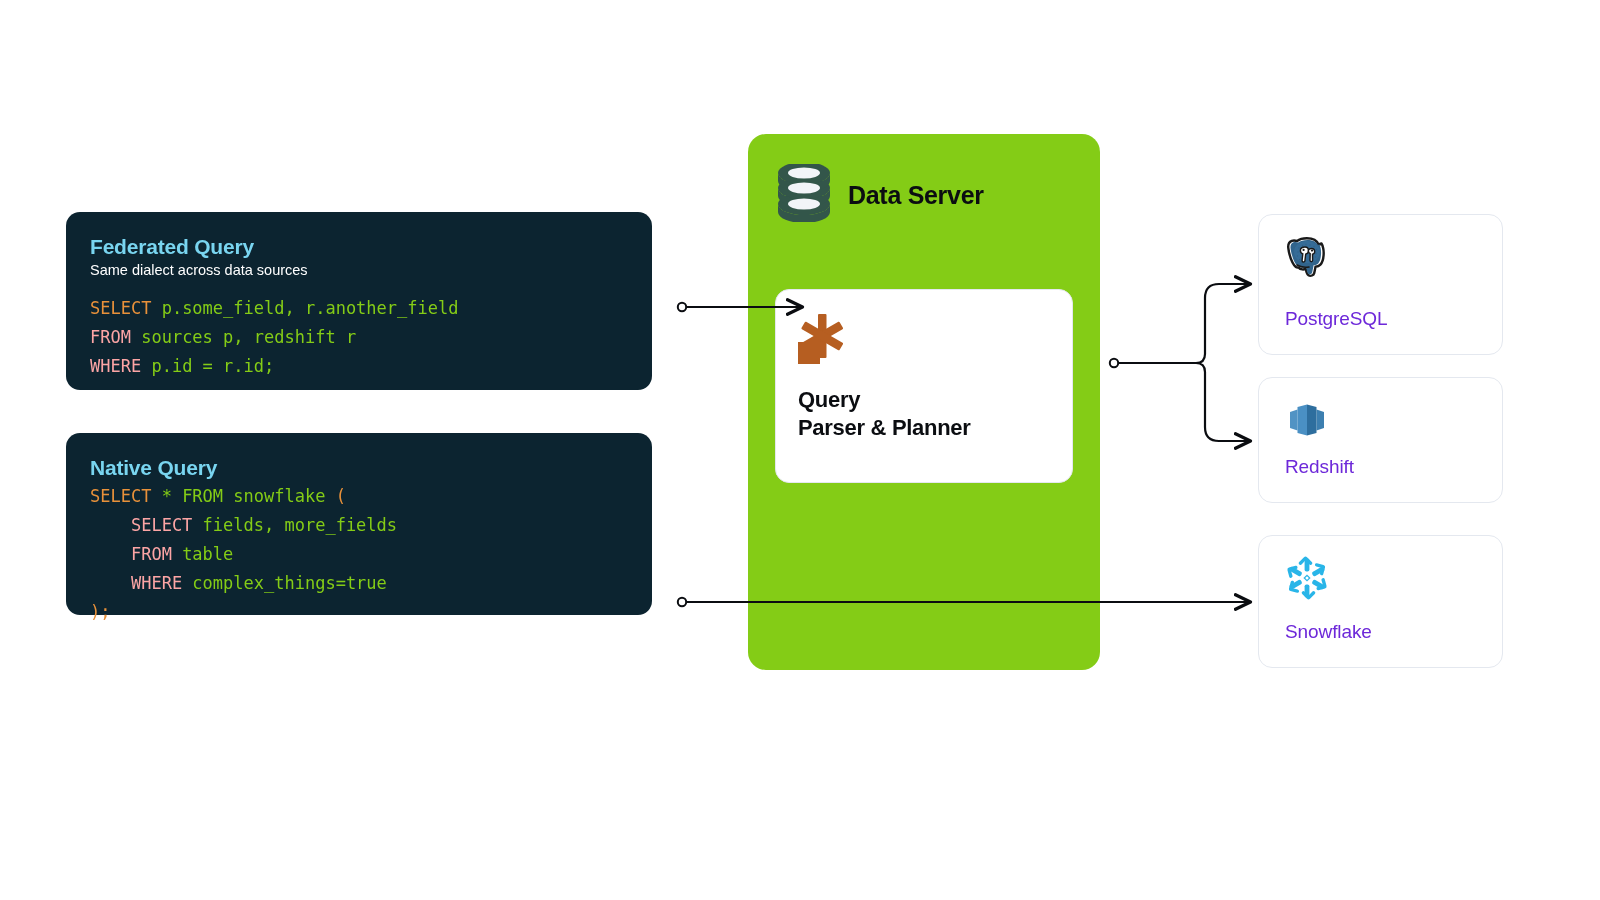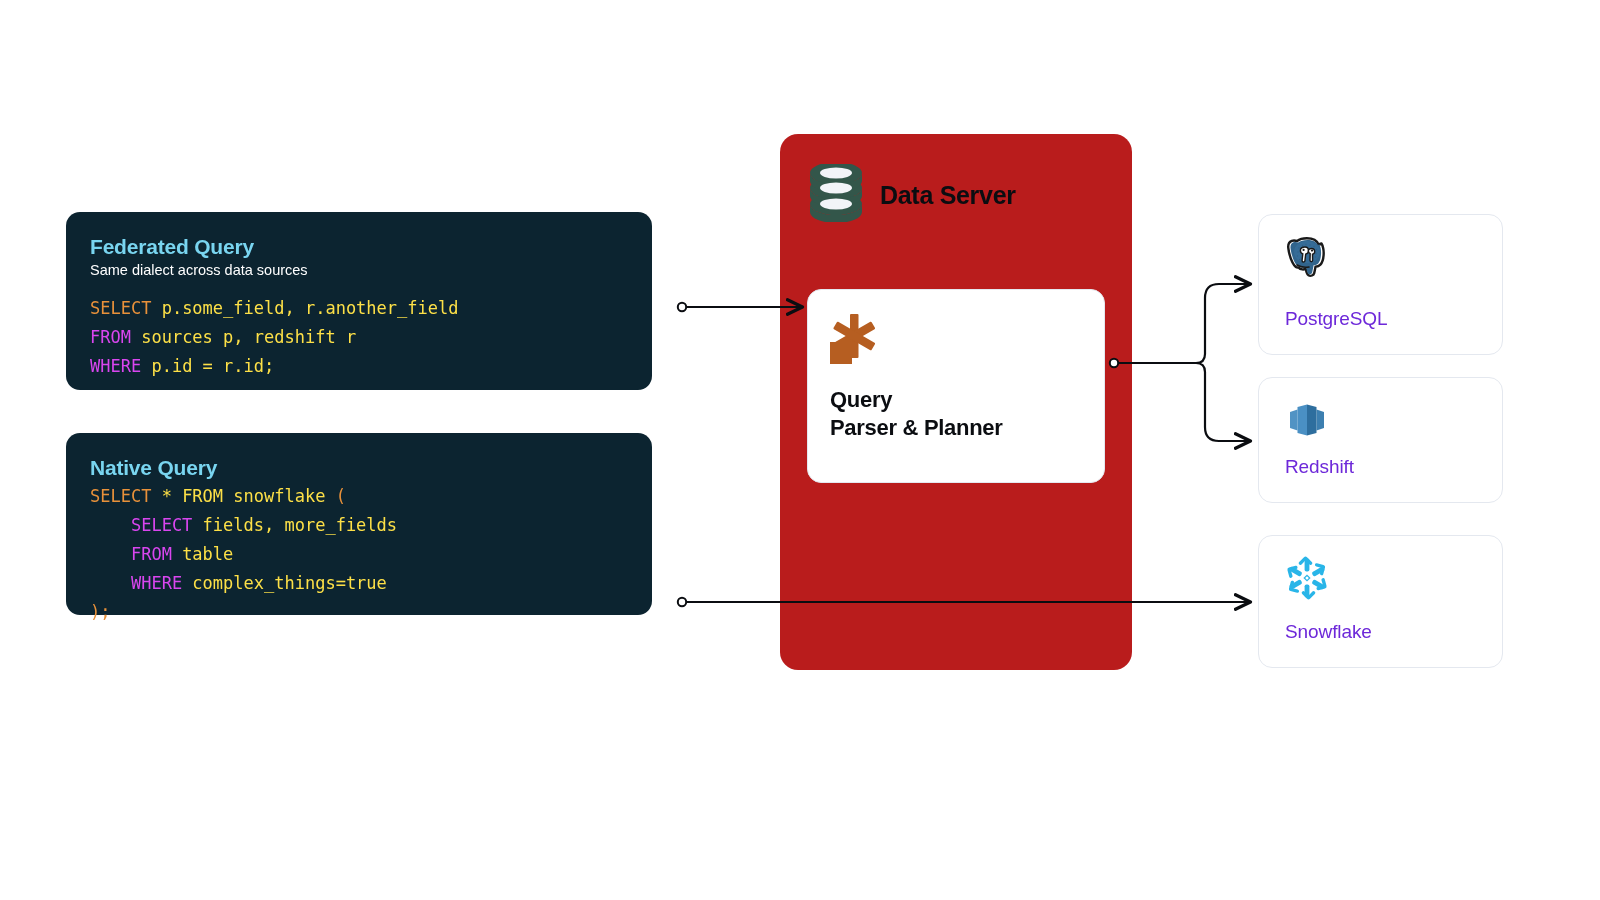--- a/index.html
+++ b/index.html
@@ -43,31 +43,31 @@
     line-height: 1.3;
   }
   .code-block {
     font-family: "DejaVu Sans Mono", "Liberation Mono", monospace;
     font-size: 17px;
     line-height: 29px;
     color: #FFFFFF;
     white-space: pre;
   }
   .kw-orange { color: #E8913A; }
-  .kw-green  { color: #d946ef; }
-  .kw-plain  { color: #fde047; }
+  .kw-green  { color: #fca5a5; }
+  .kw-plain  { color: #84cc16; }
 
   
   #data-server-panel {
     position: absolute;
-    left: 780px;
+    left: 748px;
     top: 134px;
     width: 352px;
     height: 536px;
-    background: #b91c1c;
+    background: #84cc16;
     border-radius: 18px;
   }
   #data-server-header {
     position: absolute;
     left: 28px;
     top: 30px;
     display: flex;
     align-items: center;
     gap: 16px;
   }

